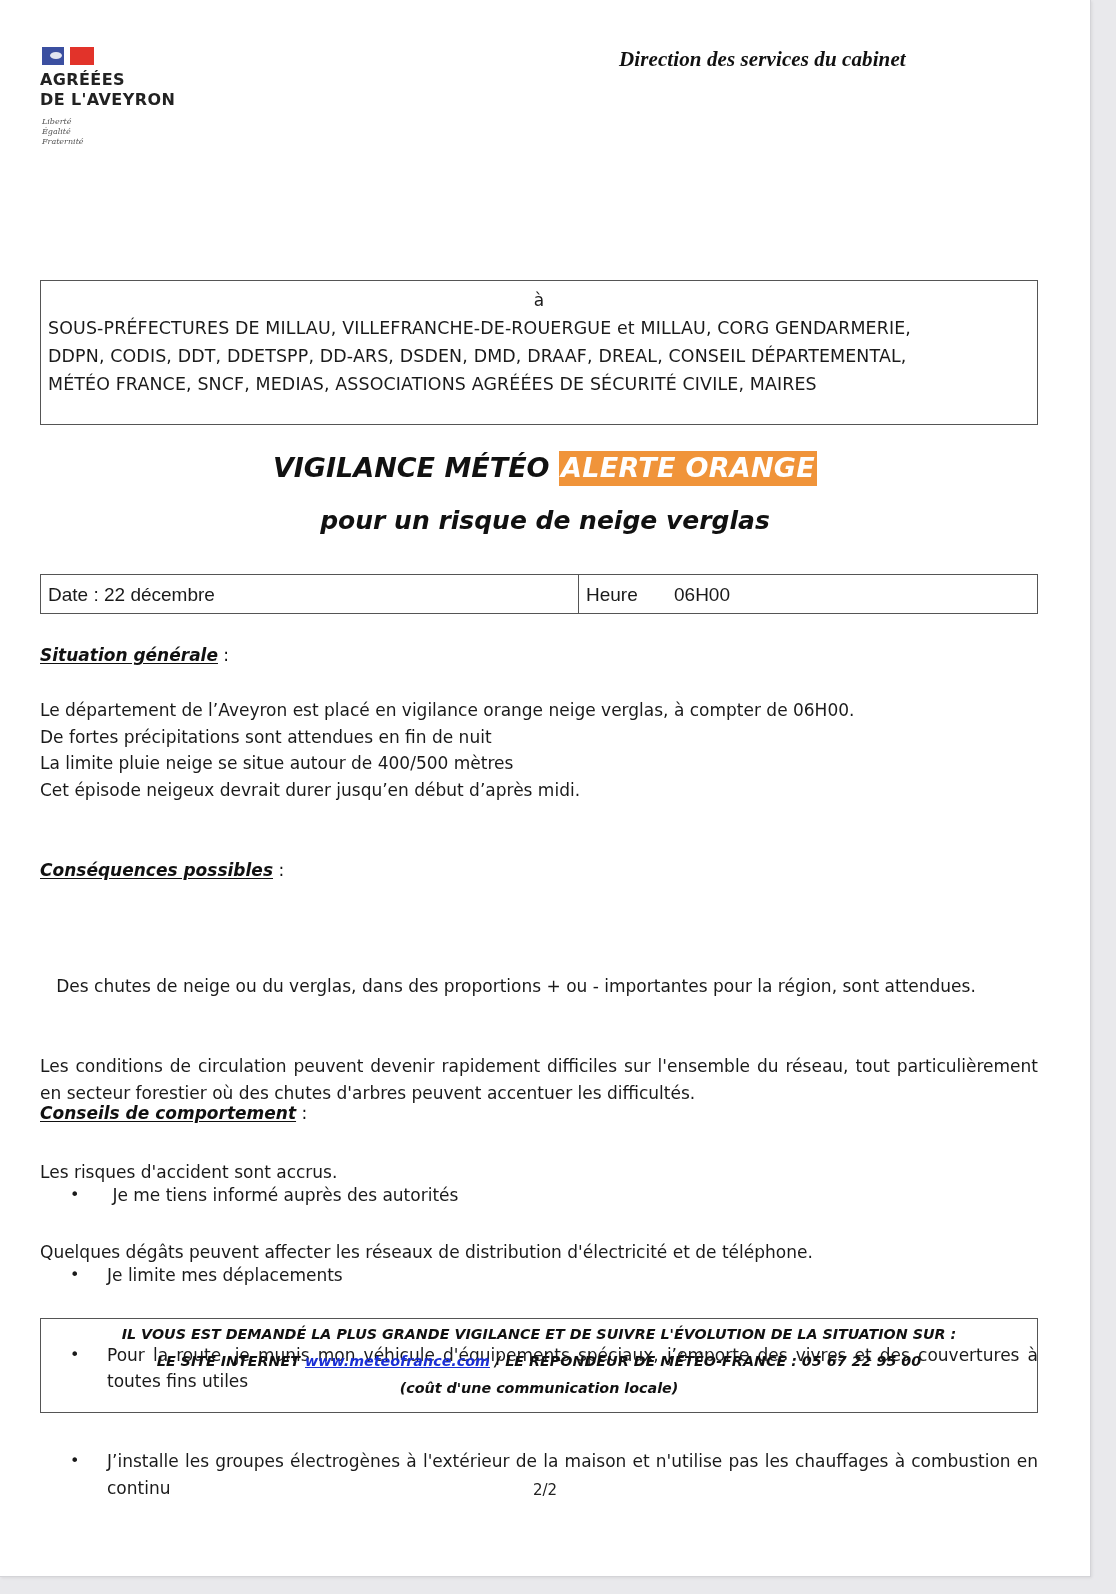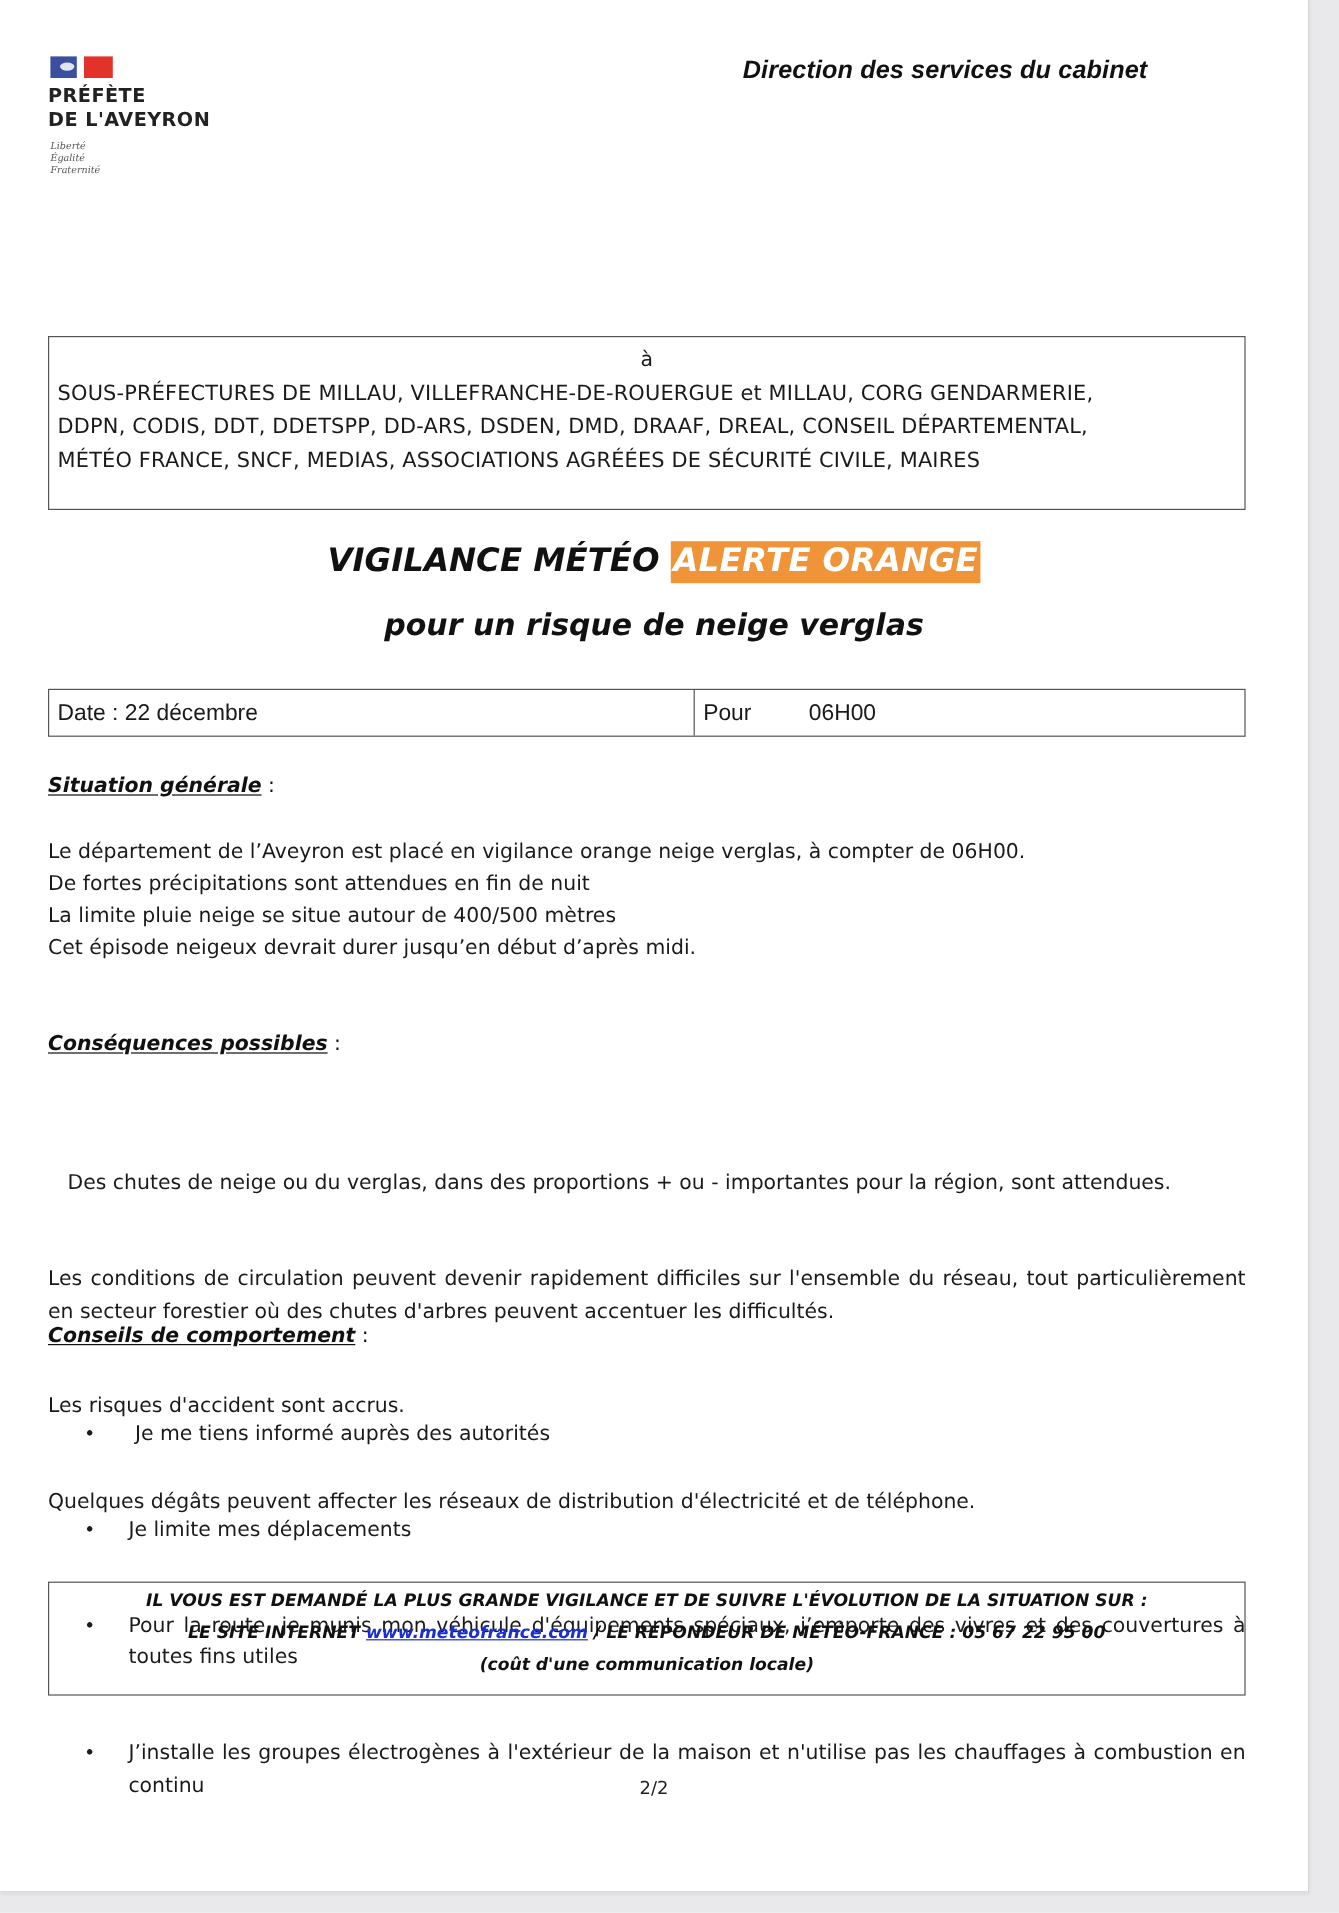--- a/index.html
+++ b/index.html
@@ -32,21 +32,21 @@
       font-size: 16px; line-height: 20px; letter-spacing: 0.4px; color: #222;
       white-space: pre-line;
     }
     .motto {
       left: 42px; top: 117px;
       font-family: "DejaVu Serif", serif; font-style: italic;
       font-size: 8px; line-height: 10px; color: #555; white-space: pre-line;
     }
     .direction {
       left: 619px; top: 47px;
-      font-family: Liberation Sans, sans-serif; font-weight: bold; font-style: italic;
+      font-family: Liberation Serif, serif; font-weight: bold; font-style: italic;
       font-size: 21px; color: #111; letter-spacing: 0.1px;
     }
     .service {
       left: 40px; top: 211px;
       font-weight: bold; font-style: italic; font-size: 15.5px; line-height: 26px; color: #111;
       white-space: pre-line;
     }
 
     
     .recipients {
@@ -112,21 +112,21 @@
 </head>
 <body>
 
 <div class="sheet">
 
   <div class="flag">
     <div class="blue"></div>
       <div class="mark"></div>
       <div class="red"></div>
   </div>
-  <div class="abs pref-name">PRÉFÈTE
+  <div class="abs pref-name">AGRÉÉES
 DE L'AVEYRON</div>
   <div class="abs motto">Liberté
 Égalité
 Fraternité</div>
 
   <div class="abs direction">Direction des services du cabinet</div>
 
   <div class="abs recipients">
     <div class="a">à</div>
     <div class="lines">
@@ -138,21 +138,21 @@
 
   <div class="abs title1">
     <span>VIGILANCE MÉTÉO</span>
     <span class="orange">ALERTE ORANGE</span>
   </div>
   <div class="abs title2">pour un risque de neige verglas</div>
 
   <div class="abs datebox">
     <span class="date">Date :  22 décembre</span>
     <div class="divider"></div>
-    <span class="hlabel">Pour</span>
+    <span class="hlabel">Heure</span>
     <span class="hval">06H00</span>
   </div>
 
   <div class="abs sec-head" style="left:40px; top:645px;">
     <u>Situation générale</u><span class="colon"> :</span>
   </div>
   <div class="abs para" style="left:40px; top:697px; width:998px;">
     <div>Le département de l’Aveyron est placé en vigilance orange neige verglas, à compter de 06H00.</div>
     <div>De fortes précipitations sont attendues en fin de nuit</div>
     <div>La limite pluie neige se situe autour de 400/500 mètres</div>

